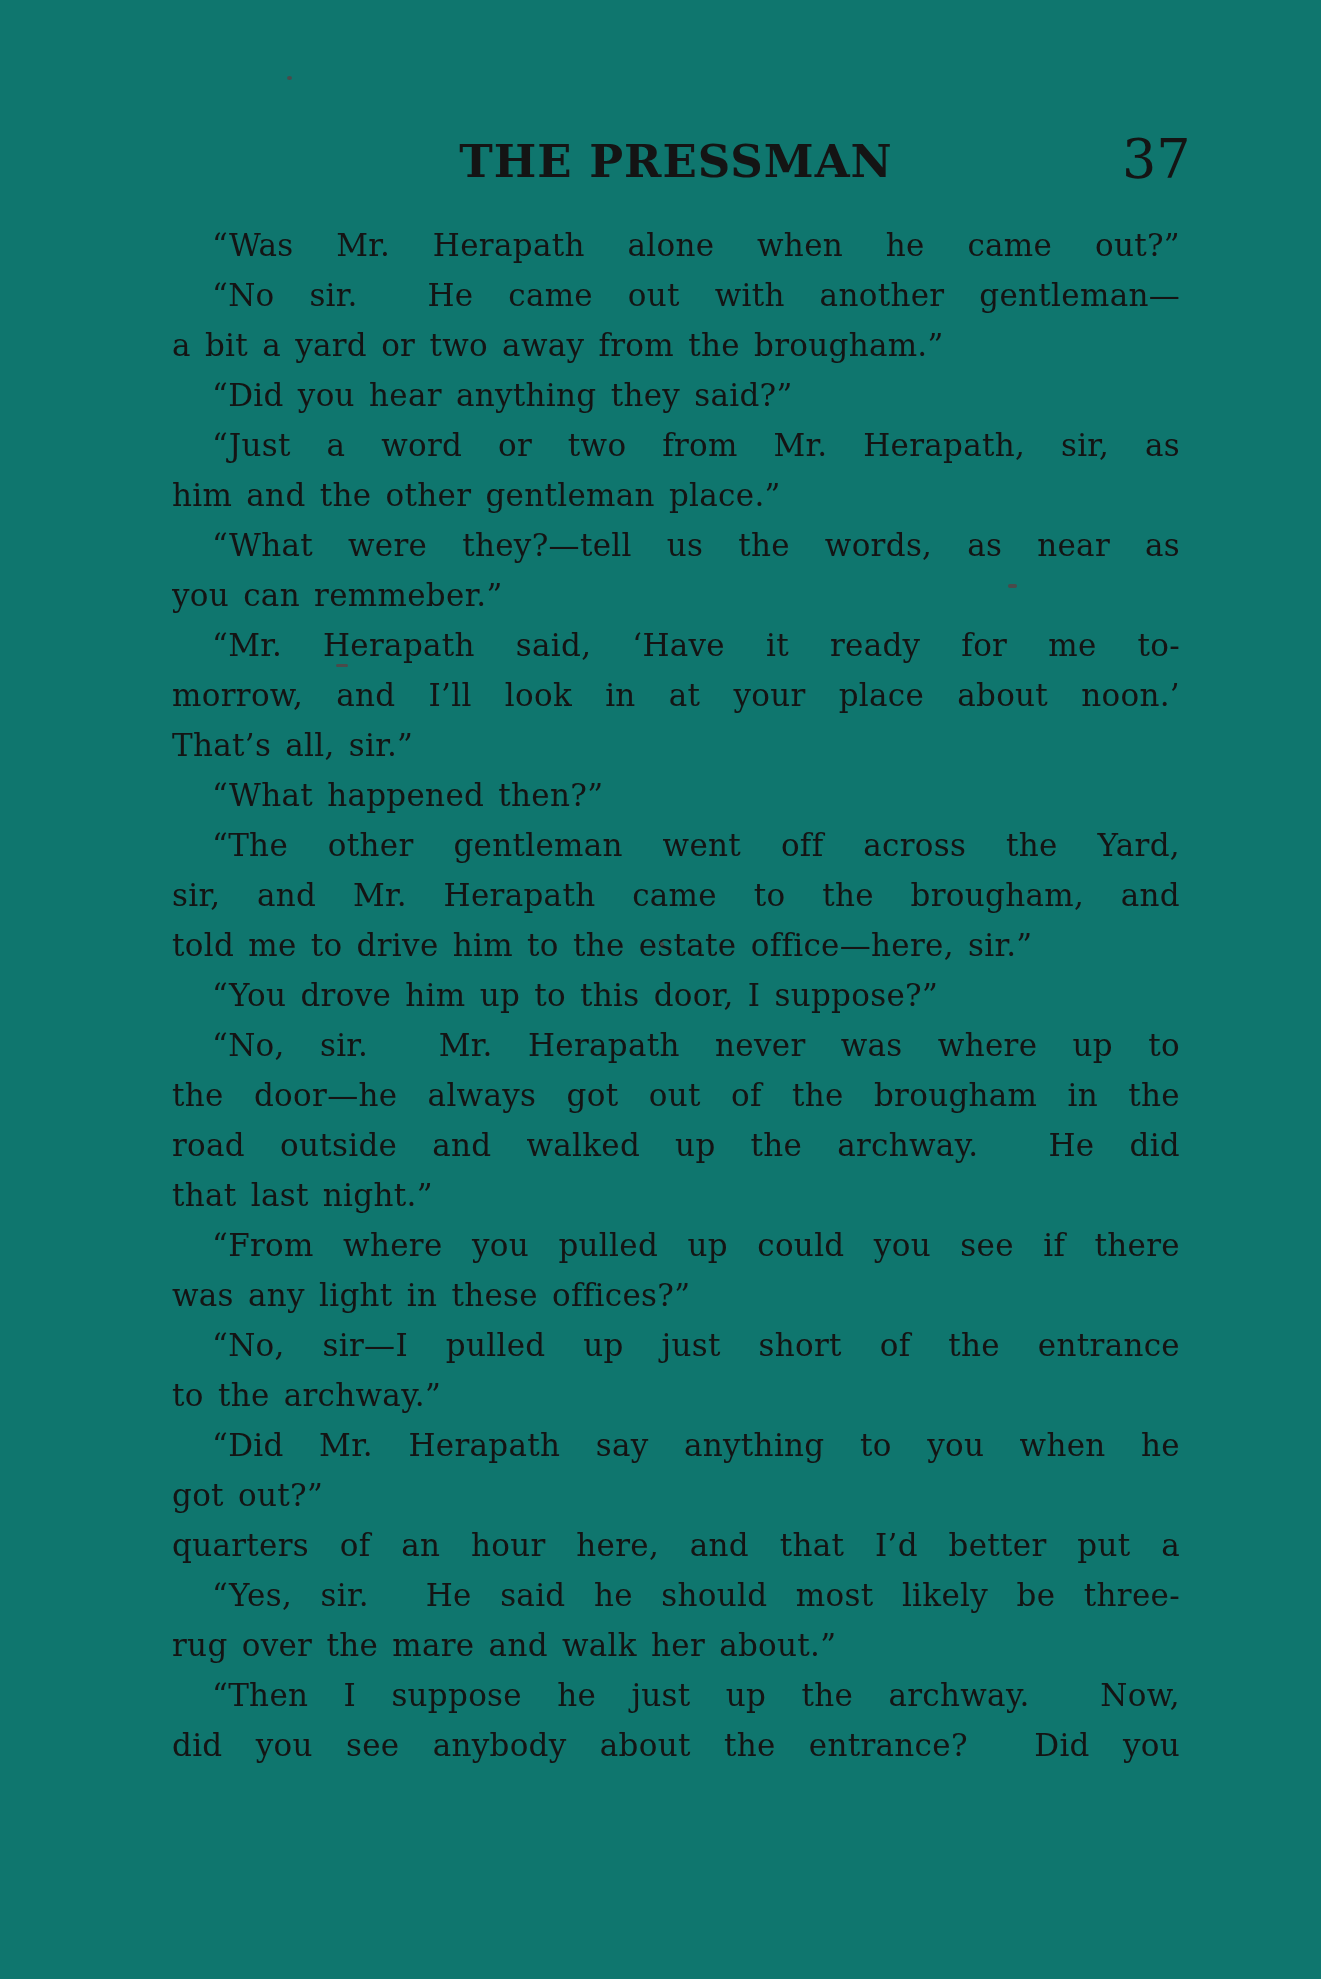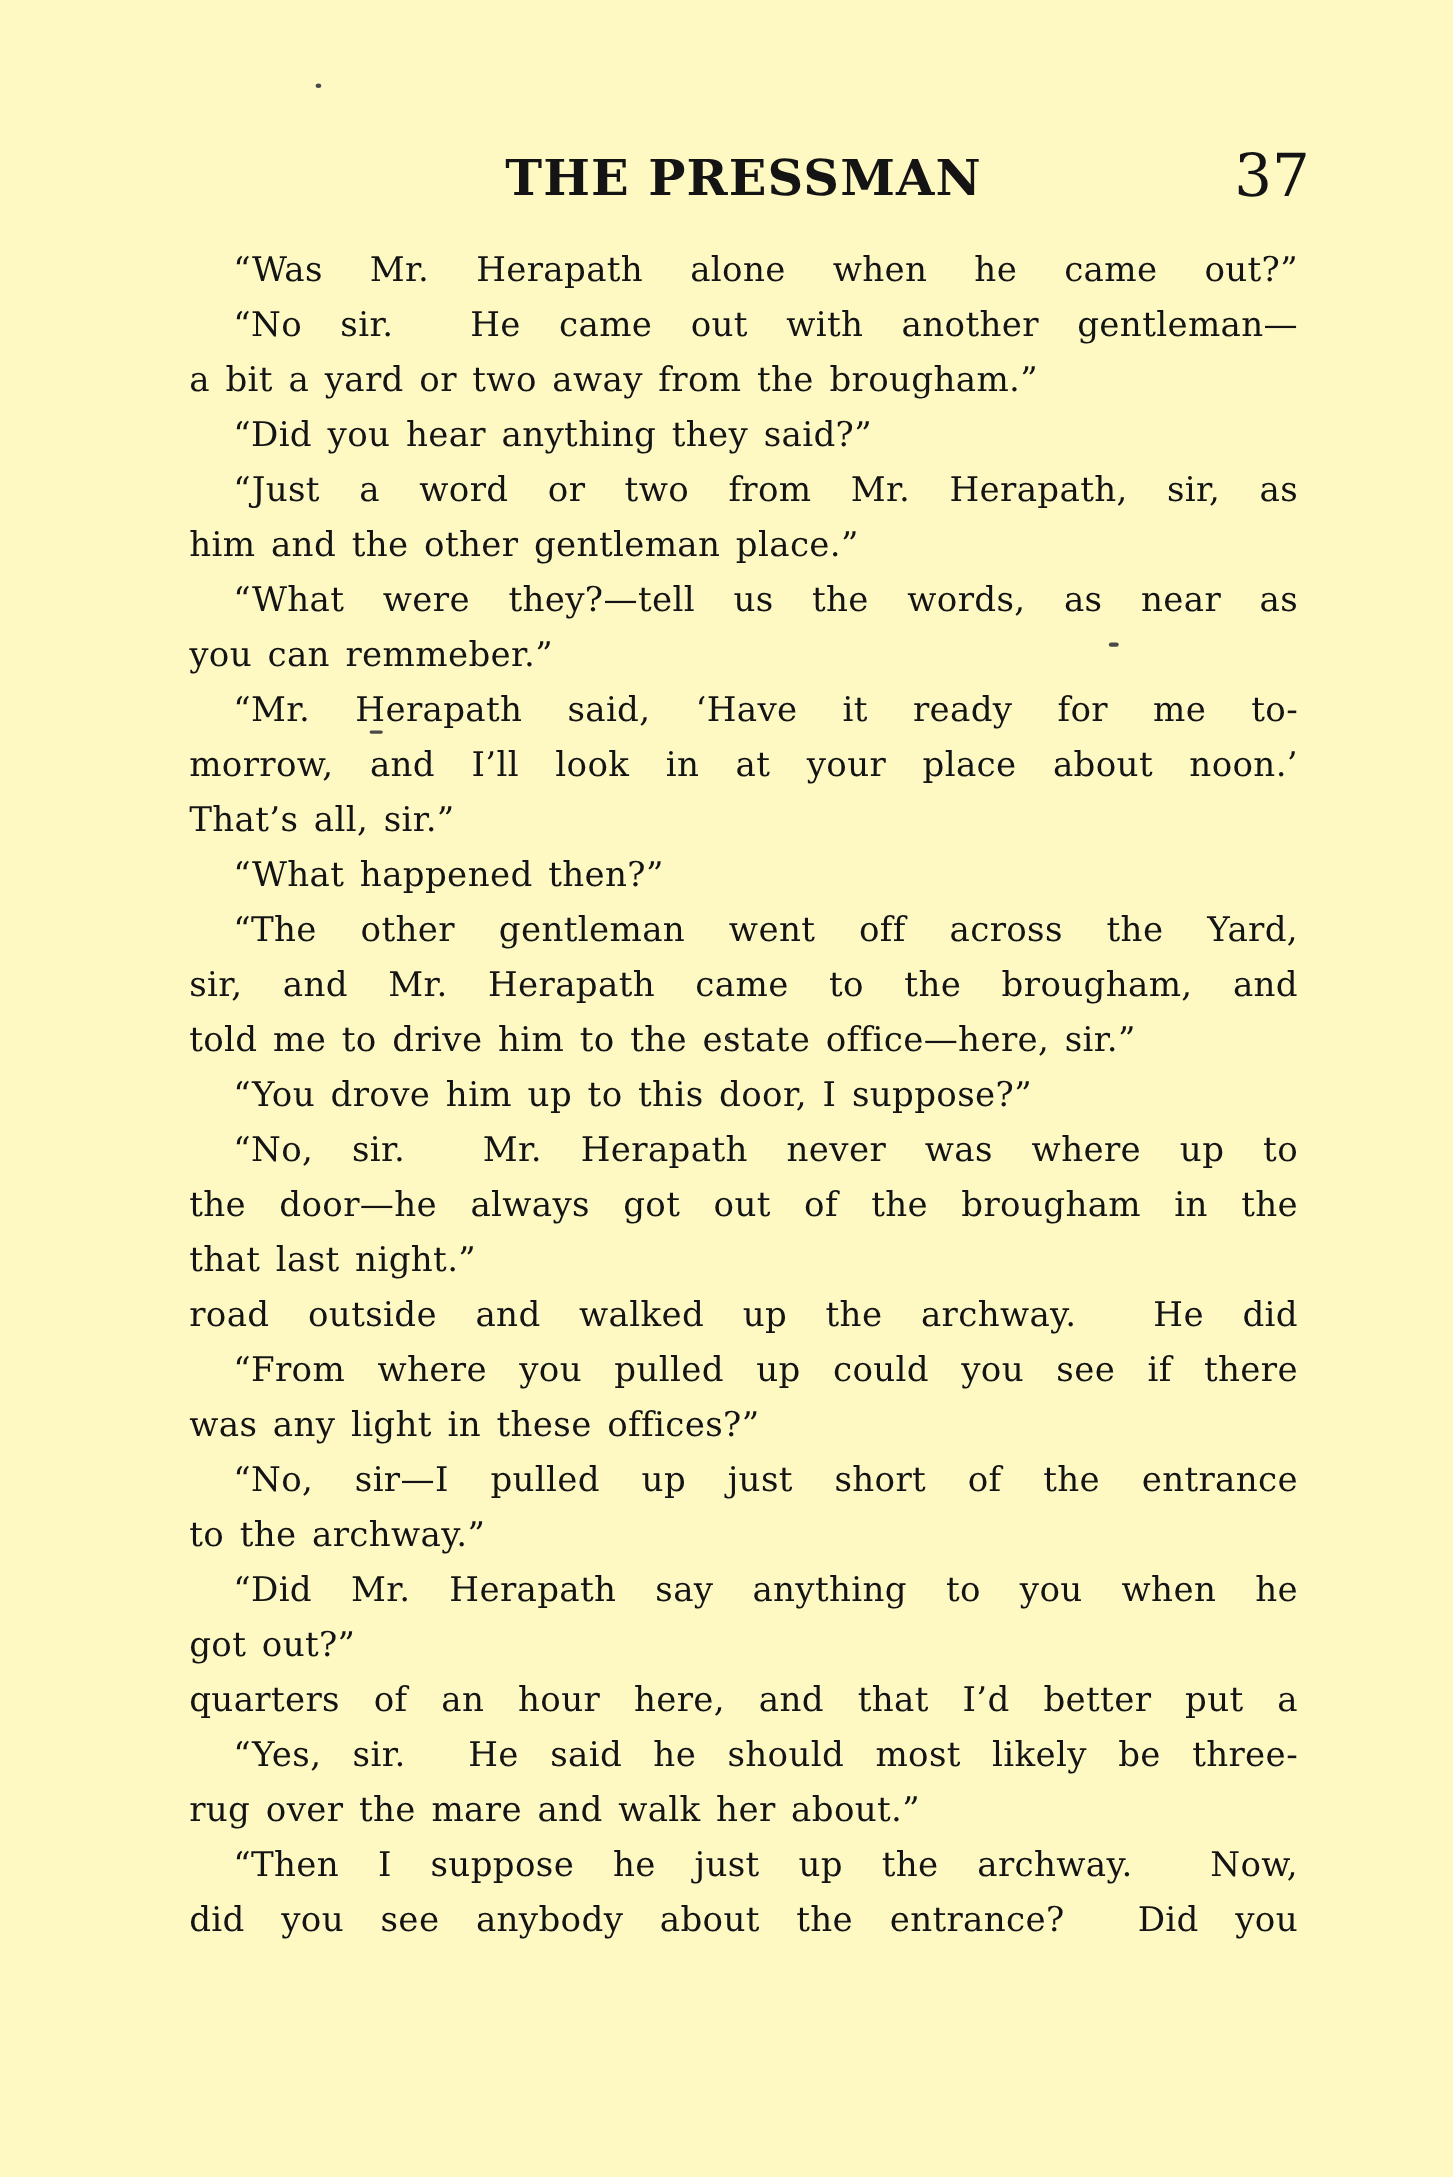--- a/index.html
+++ b/index.html
@@ -1,20 +1,20 @@
 <!DOCTYPE html>
 <html><head>
 <meta charset="utf-8">
 <style>
   html,body{margin:0;padding:0;background:#ffffff;}
   .page{
     position:relative;
     width:1321px;
     height:1979px;
-    background:#fef9c3;
+    background:#0f766e;
     overflow:hidden;
     font-family:"DejaVu Serif","Liberation Serif",serif;
     color:#141414;
   }
   .header-title{
     position:absolute;
     top:139px;
     left:172px;
     width:1008px;
     text-align:center;
@@ -98,22 +98,22 @@
         <div class="line indent"><span>“The other gentleman went off across the Yard,</span></div>
         <div class="line"><span>sir, and Mr. Herapath came to the brougham, and</span></div>
         <div class="line last"><span>told me to drive him to the estate office—here, sir.”</span></div>
       </div>
       <div class="para">
         <div class="line indent last"><span>“You drove him up to this door, I suppose?”</span></div>
       </div>
       <div class="para">
         <div class="line indent"><span>“No, sir.  Mr. Herapath never was where up to</span></div>
         <div class="line"><span>the door—he always got out of the brougham in the</span></div>
+        <div class="line"><span>road outside and walked up the archway.  He did</span></div>
         <div class="line last"><span>that last night.”</span></div>
-        <div class="line"><span>road outside and walked up the archway.  He did</span></div>
       </div>
       <div class="para">
         <div class="line indent"><span>“From where you pulled up could you see if there</span></div>
         <div class="line last"><span>was any light in these offices?”</span></div>
       </div>
       <div class="para">
         <div class="line indent"><span>“No, sir—I pulled up just short of the entrance</span></div>
         <div class="line last"><span>to the archway.”</span></div>
       </div>
       <div class="para">

